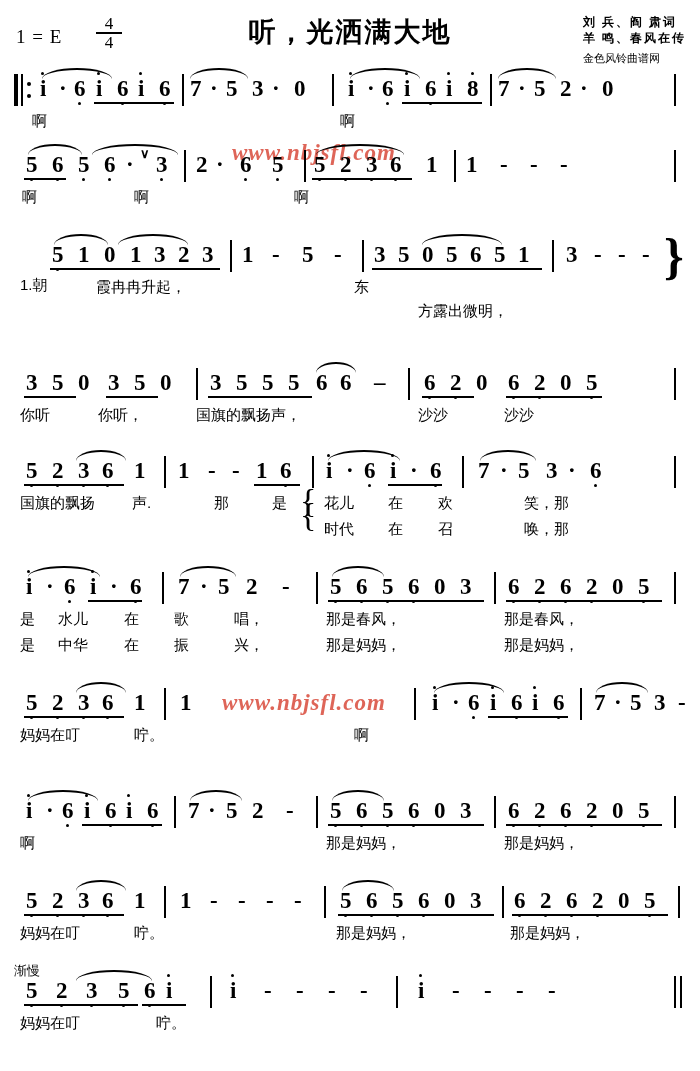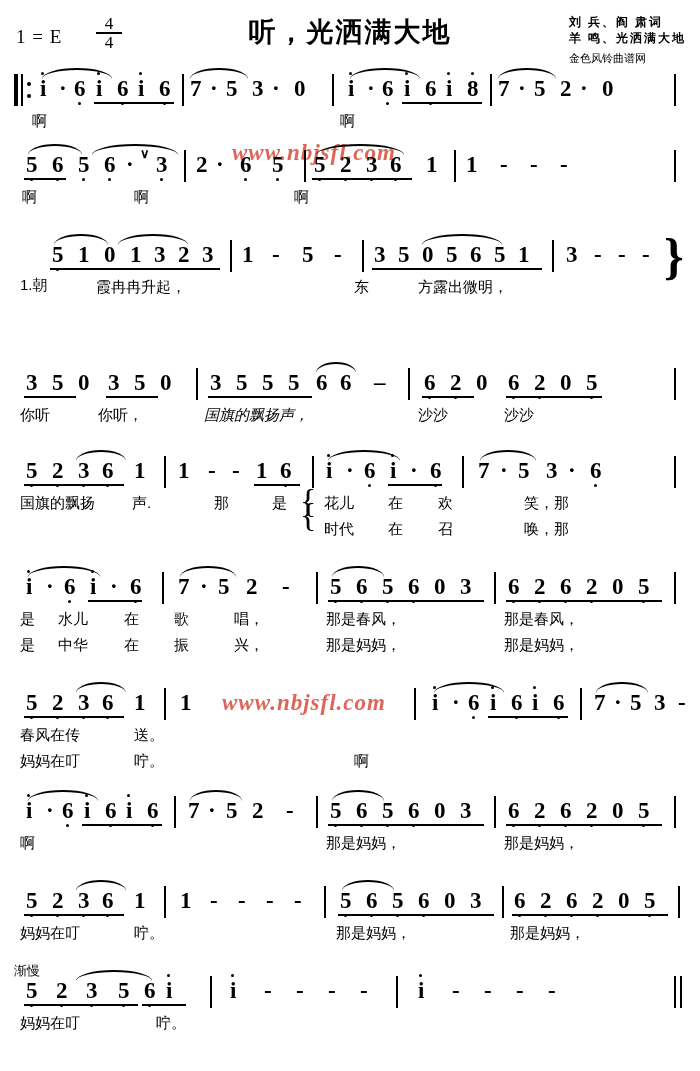--- a/index.html
+++ b/index.html
@@ -219,21 +219,21 @@
 <div class="sheet">
 
   <div class="key-sig">1 = E</div>
   <div class="meter">
     <span class="num">4</span>
     <span class="den">4</span>
   </div>
   <div class="title">听，光洒满大地</div>
   <div class="credits">
     <div>刘  兵、阎  肃词</div>
-    <div>羊  鸣、光洒满大地</div>
+    <div>羊  鸣、春风在传</div>
     <div class="site">金色风铃曲谱网</div>
   </div>
 
   <div class="watermark wm1">www.nbjsfl.com</div>
   <div class="watermark wm2">www.nbjsfl.com</div>
 
   <div class="system" style="top:76px;">
     <div class="numline">
       <span class="repeat" style="left:0px;">
         <span class="thick"></span>
@@ -354,21 +354,21 @@
       <span class="n" style="left:552px;">3</span>
       <span class="n" style="left:580px;">-</span>
       <span class="n" style="left:604px;">-</span>
       <span class="n" style="left:628px;">-</span>
       <span class="bigbrace" style="left:650px; top:-6px;">}</span>
     </div>
     <div class="lyricline">
       <span class="verse-no" style="left:6px;">1.朝</span>
       <span class="lyr" style="left:82px;">霞冉冉升起，</span>
       <span class="lyr" style="left:340px;">东</span>
-      <span class="lyr" style="left:404px;">方露出微明，</span>
+      <span class="lyr" style="left:404px;margin-top:24px;">方露出微明，</span>
     </div>
   </div>
 
   <div class="system" style="top:370px;">
     <div class="numline">
       <span class="n" style="left:12px;">3</span>
       <span class="n" style="left:38px;">5</span>
       <span class="n" style="left:64px;">0</span>
       <span class="n" style="left:94px;">3</span>
       <span class="n" style="left:120px;">5</span>
@@ -394,21 +394,21 @@
       <span class="n dl" style="left:520px;">2</span>
       <span class="n" style="left:546px;">0</span>
       <span class="n dl" style="left:572px;">5</span>
       <span class="beam" style="left:408px; width:52px;"></span>
       <span class="beam" style="left:492px; width:96px;"></span>
       <span class="bar" style="left:660px;"></span>
     </div>
     <div class="lyricline">
       <span class="lyr" style="left:6px;">你听</span>
       <span class="lyr" style="left:84px;">你听，</span>
-      <span class="lyr" style="left:190px;font-style:italic;">国旗的飘扬声，</span>
+      <span class="lyr" style="left:182px;">国旗的飘扬声，</span>
       <span class="lyr" style="left:404px;">沙沙</span>
       <span class="lyr" style="left:490px;">沙沙</span>
     </div>
   </div>
 
   <div class="system" style="top:458px;">
     <div class="numline">
       <span class="slur" style="left:62px; width:50px;"></span>
       <span class="n dl" style="left:12px;">5</span>
       <span class="n dl" style="left:38px;">2</span>
@@ -541,24 +541,20 @@
       <span class="n du" style="left:518px;">i</span>
       <span class="n dl" style="left:539px;">6</span>
       <span class="beam" style="left:474px; width:80px;"></span>
       <span class="bar" style="left:566px;"></span>
       <span class="slur" style="left:582px; width:52px;"></span>
       <span class="n" style="left:580px;">7</span>
       <span class="n" style="left:600px;">·</span>
       <span class="n" style="left:616px;">5</span>
       <span class="n" style="left:640px;">3</span>
       <span class="n" style="left:664px;">-</span>
-    </div>
-    <div class="lyricline">
-      <span class="lyr" style="left:6px;">春风在传</span>
-      <span class="lyr" style="left:120px;">送。</span>
     </div>
     <div class="lyricline">
       <span class="lyr" style="left:6px;">妈妈在叮</span>
       <span class="lyr" style="left:120px;">咛。</span>
       <span class="lyr" style="left:340px;">啊</span>
     </div>
   </div>
 
   <div class="system" style="top:798px;">
     <div class="numline">

